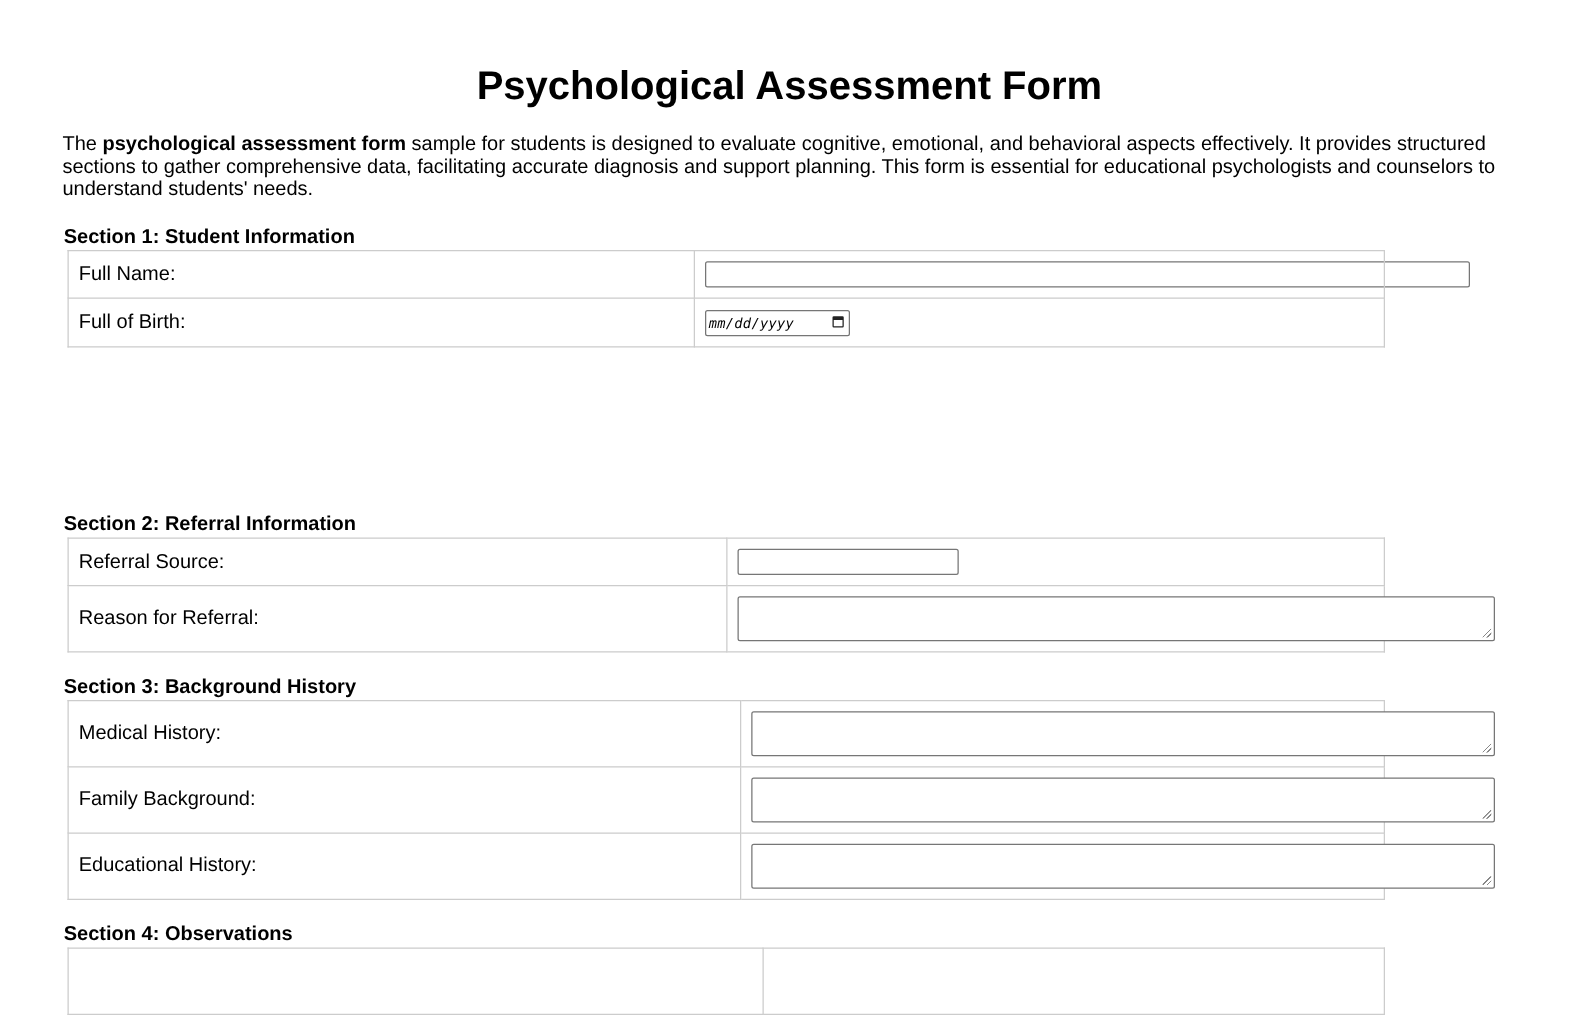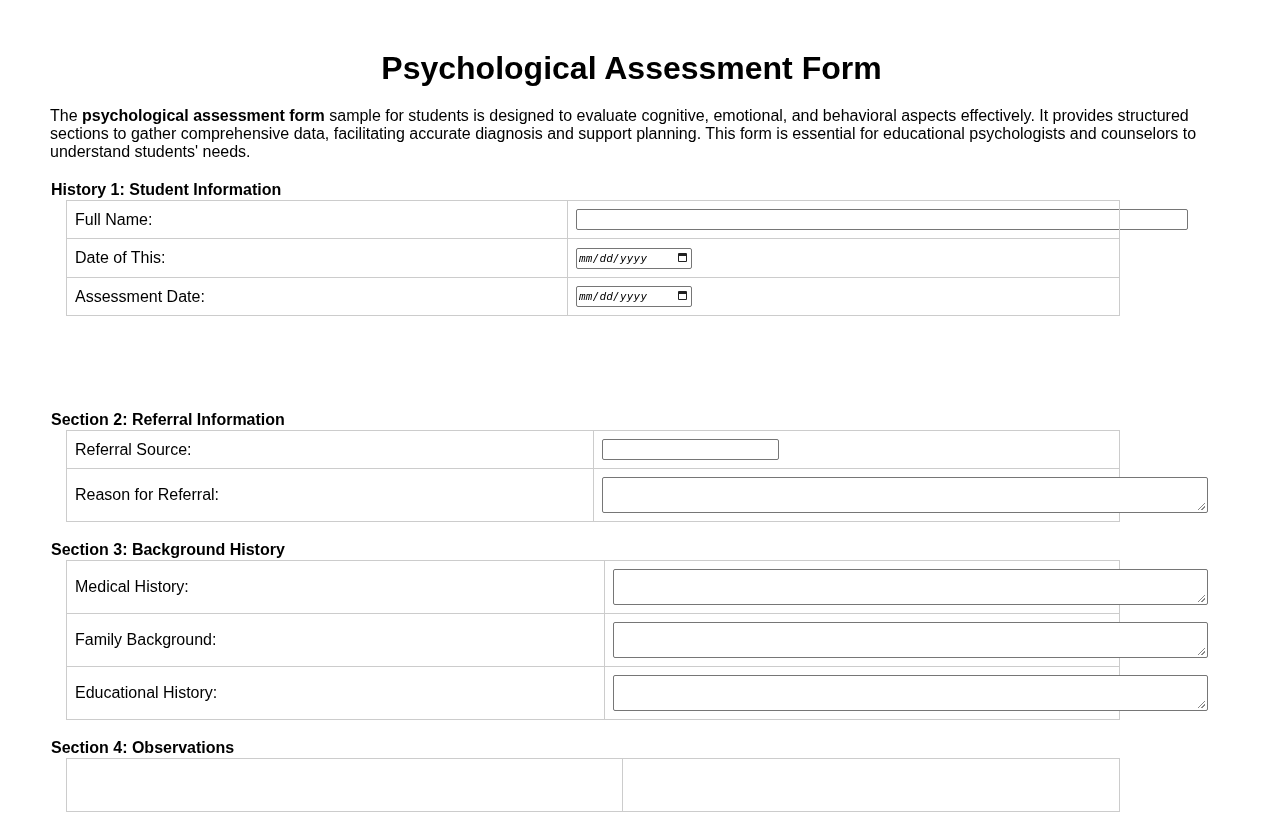--- a/index.html
+++ b/index.html
@@ -35,21 +35,21 @@
     .section-title {
       position: absolute;
       left: 1px;
       font-size: 16px;
       font-weight: bold;
       line-height: 18px;
       margin: 0;
     }
     table.form-table {
       position: absolute;
-      left: 16px;
+      left: 4px;
       width: 1054px;
       border-collapse: collapse;
       table-layout: fixed;
       font-size: 16px;
     }
     table.form-table td {
       border: 1px solid #cccccc;
       padding: 0 8px;
       vertical-align: middle;
     }
@@ -107,51 +107,42 @@
   </style>
 </head>
 <body>
 
 <div class="page">
 
   <h1>Psychological Assessment Form</h1>
 
   <p class="intro"><span>The </span><b>psychological assessment form</b><span> sample for students is designed to evaluate cognitive, emotional, and behavioral aspects effectively. It provides structured sections to gather comprehensive data, facilitating accurate diagnosis and support planning. This form is essential for educational psychologists and counselors to understand students' needs.</span></p>
 
-  <div class="section-title" style="top:181px;">History 1: Student Information</div>
+  <div class="section-title" style="top:181px;">Section 1: Student Information</div>
   <table class="form-table" style="top:200px;">
     <colgroup>
         <col style="width:501px">
         <col>
       </colgroup>
     <tbody>
         <tr style="height:38px;">
       <td class="label-cell">Full Name:</td>
       <td>
             <input class="txt" type="text" style="width: 612px;" value="">
           </td>
     </tr>
     <tr style="height:39px;">
-      <td class="label-cell">Date of This:</td>
+      <td class="label-cell">Full of Birth:</td>
       <td>
         <div class="date-wrap">
           <span class="date-text">mm/dd/yyyy</span>
           <span class="cal-icon"></span>
         </div>
       </td>
     </tr>
-    <tr style="height:38px;">
-      <td class="label-cell">Assessment Date:</td>
-      <td>
-        <div class="date-wrap">
-          <span class="date-text">mm/dd/yyyy</span>
-          <span class="cal-icon"></span>
-        </div>
-      </td>
-    </tr>
   </tbody>
     </table>
 
   <div class="section-title" style="top:411px;">Section 2: Referral Information</div>
   <table class="form-table" style="top:430px;">
     <colgroup>
         <col style="width:527px">
         <col>
       </colgroup>
     <tbody>

